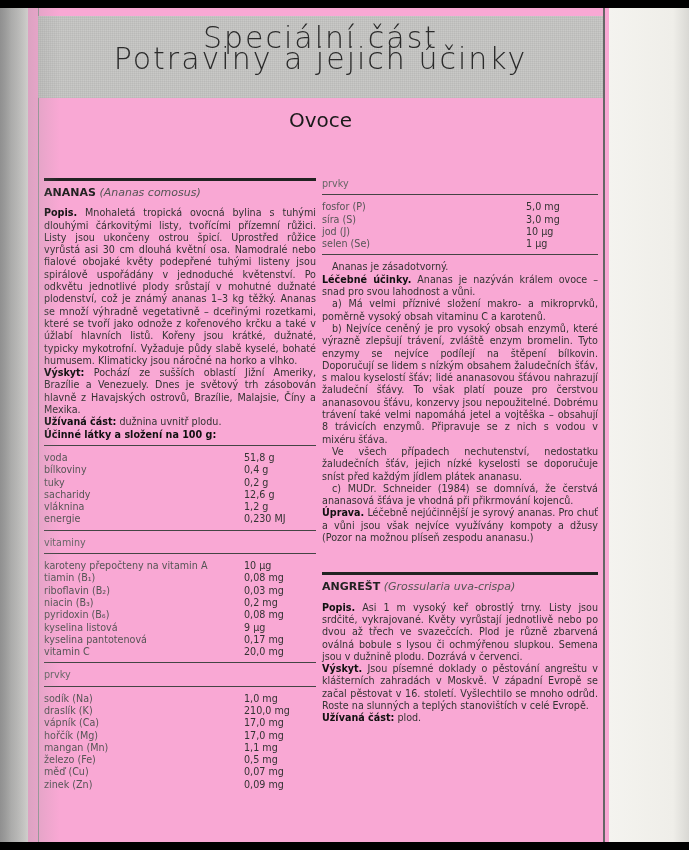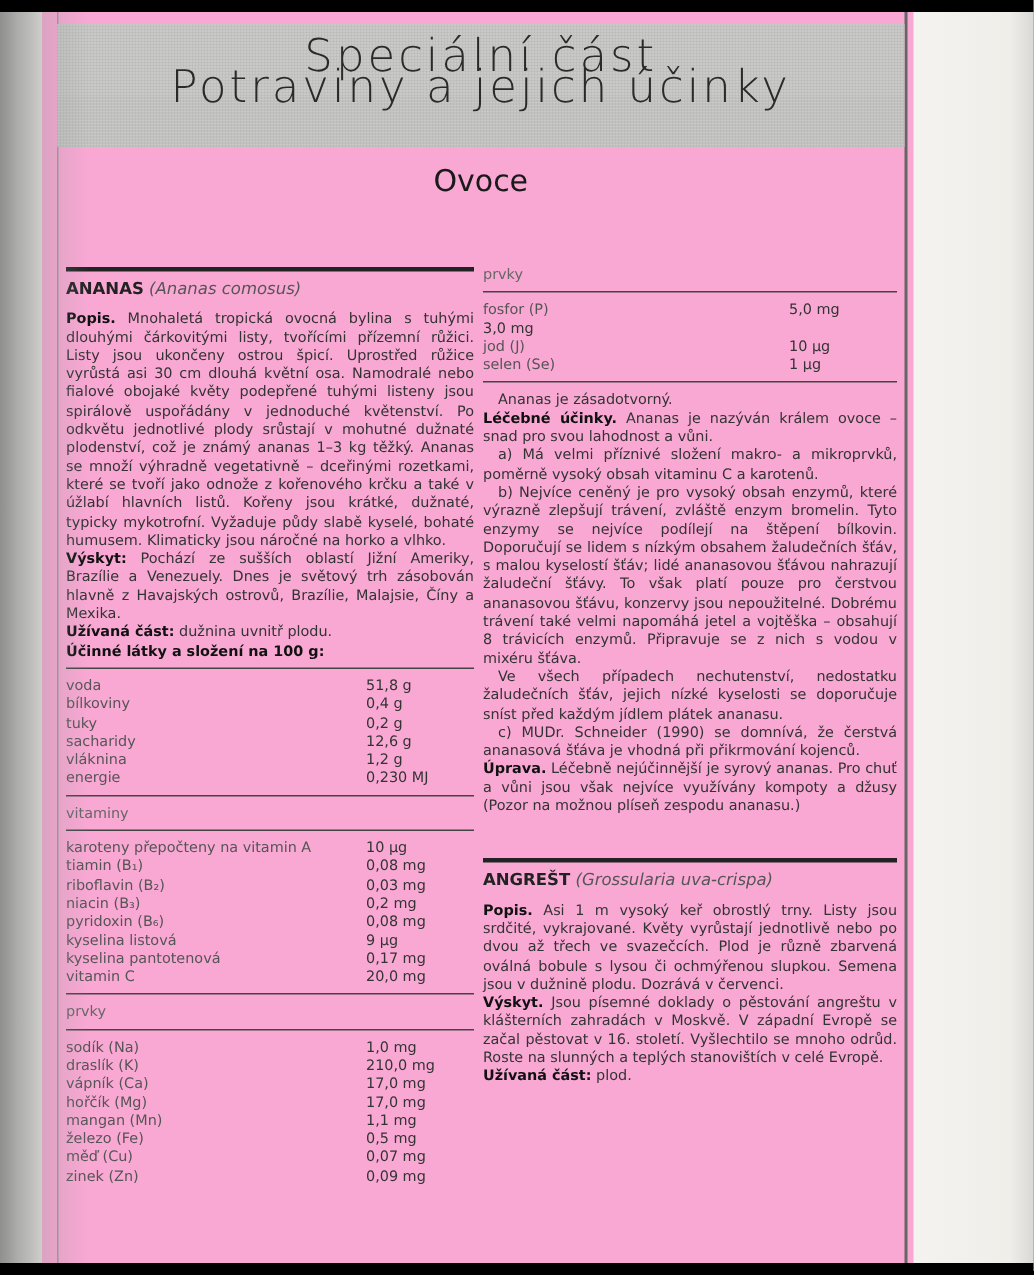--- a/index.html
+++ b/index.html
@@ -178,20 +178,21 @@
 
   <div class="col col-right">
     <div class="tgroup" style="margin-top:0">prvky</div>
     <div class="trule"></div>
     <div id="el2-rows">
         <div class="trow">
           <span class="n">fosfor (P)</span>
           <span class="v">5,0 mg</span>
         </div>
         <div class="trow">
+          <span class="n">síra (S)</span>
           <span class="v">3,0 mg</span>
         </div>
         <div class="trow">
           <span class="n">jod (J)</span>
           <span class="v">10 µg</span>
         </div>
         <div class="trow">
           <span class="n">selen (Se)</span>
           <span class="v">1 µg</span>
         </div>
@@ -199,21 +200,21 @@
     <div class="trule"></div>
 
     <p class="ind">Ananas je zásadotvorný.</p>
     <p>
       <b class="k">Léčebné účinky.</b>
       <span>Ananas je nazýván králem ovoce – snad pro svou lahodnost a vůni.</span>
     </p>
     <p class="ind">a) Má velmi příznivé složení makro- a mikroprvků, poměrně vysoký obsah vitaminu C a karotenů.</p>
     <p class="ind">b) Nejvíce ceněný je pro vysoký obsah enzymů, které výrazně zlepšují trávení, zvláště enzym bromelin. Tyto enzymy se nejvíce podílejí na štěpení bílkovin. Doporučují se lidem s nízkým obsahem žaludečních šťáv, s malou kyselostí šťáv; lidé ananasovou šťávou nahrazují žaludeční šťávy. To však platí pouze pro čerstvou ananasovou šťávu, konzervy jsou nepoužitelné. Dobrému trávení také velmi napomáhá jetel a vojtěška – obsahují 8 trávicích enzymů. Připravuje se z nich s vodou v mixéru šťáva.</p>
     <p class="ind">Ve všech případech nechutenství, nedostatku žaludečních šťáv, jejich nízké kyselosti se doporučuje sníst před každým jídlem plátek ananasu.</p>
-    <p class="ind">c) MUDr. Schneider (1990) se domnívá, že čerstvá ananasová šťáva je vhodná při přikrmování kojenců.</p>
+    <p class="ind">c) MUDr. Schneider (1984) se domnívá, že čerstvá ananasová šťáva je vhodná při přikrmování kojenců.</p>
     <p>
       <b class="k">Úprava.</b>
       <span>Léčebně nejúčinnější je syrový ananas. Pro chuť a vůni jsou však nejvíce využívány kompoty a džusy (Pozor na možnou plíseň zespodu ananasu.)</span>
     </p>
 
     <div style="height:28px"></div>
     <div class="thick-rule"></div>
     <div class="entry-title">
       <b>ANGREŠT</b>
       <i>(Grossularia uva-crispa)</i>

